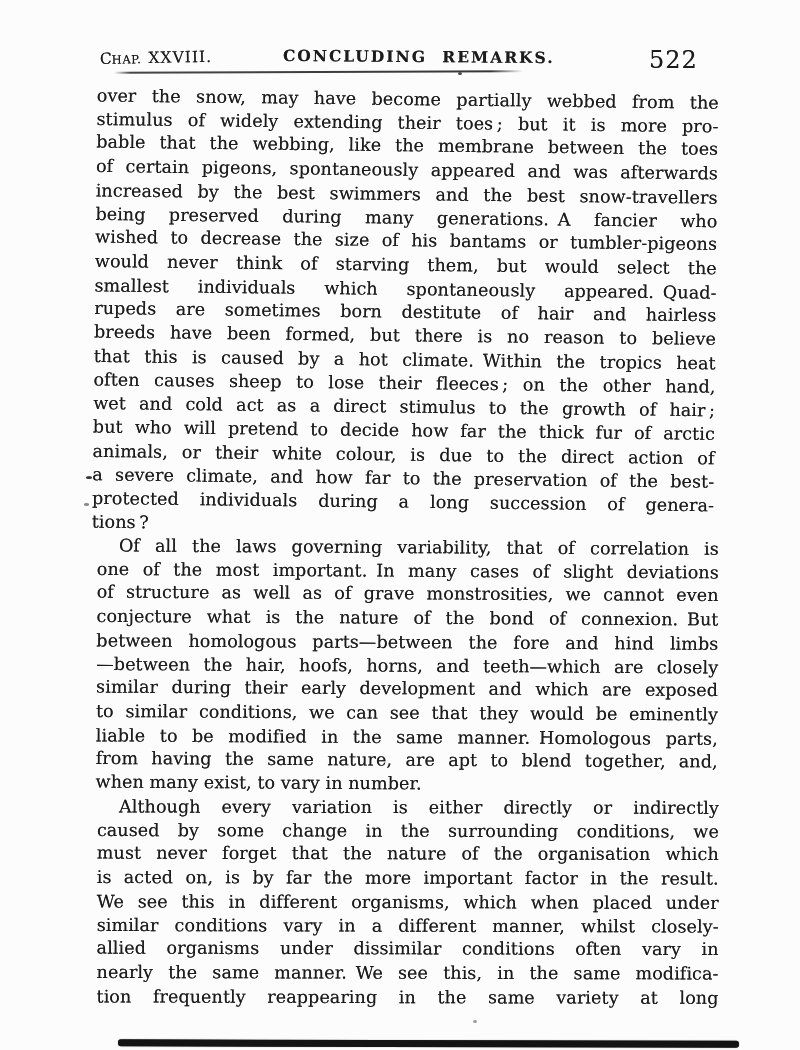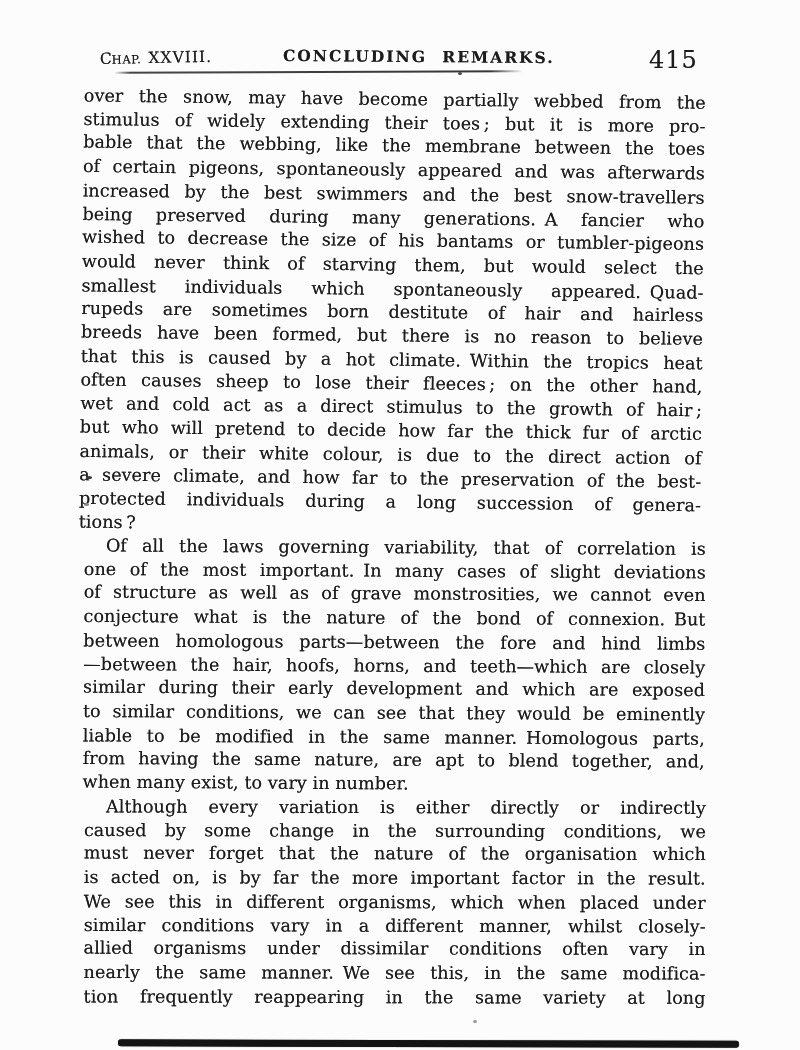--- a/index.html
+++ b/index.html
@@ -59,21 +59,21 @@
     width: 409px;
     height: 2.4px;
     background: linear-gradient(90deg, rgba(40,40,40,0), rgba(45,45,45,0.88) 4%, rgba(38,38,38,0.92) 92%, rgba(40,40,40,0));
     transform: rotate(-0.2deg);
     border-radius: 2px;
   }
 
   
   .body-block {
     position: absolute;
-    left: 84px;
+    left: 97px;
     top: 84px;
     width: 622px;
   }
   .paragraph { transform-origin: 0 0; }
   .paragraph.p0 { transform: rotate(0.68deg); }
   .paragraph.p1 { transform: rotate(0.32deg); }
   .paragraph.p2 { transform: rotate(0.14deg); }
 
   .line {
     font-size: 17.5px;
@@ -110,21 +110,21 @@
 </style>
 </head>
 <body>
 
 <div class="page">
 
   <span class="chap"><span>C</span><span class="sc">HAP.</span><span class="num">XXVIII.</span></span>
 
   <span class="running-title">CONCLUDING REMARKS.</span>
 
-  <span class="page-number">415</span>
+  <span class="page-number">522</span>
 
   <div class="header-streak"></div>
 
   <main class="body-block">
       <div class="paragraph p0">
         <div class="line">over the snow, may have become partially webbed from the</div>
         <div class="line">stimulus of widely extending their toes ; but it is more pro-</div>
         <div class="line">bable that the webbing, like the membrane between the toes</div>
         <div class="line">of certain pigeons, spontaneously appeared and was afterwards</div>
         <div class="line">increased by the best swimmers and the best snow-travellers</div>

